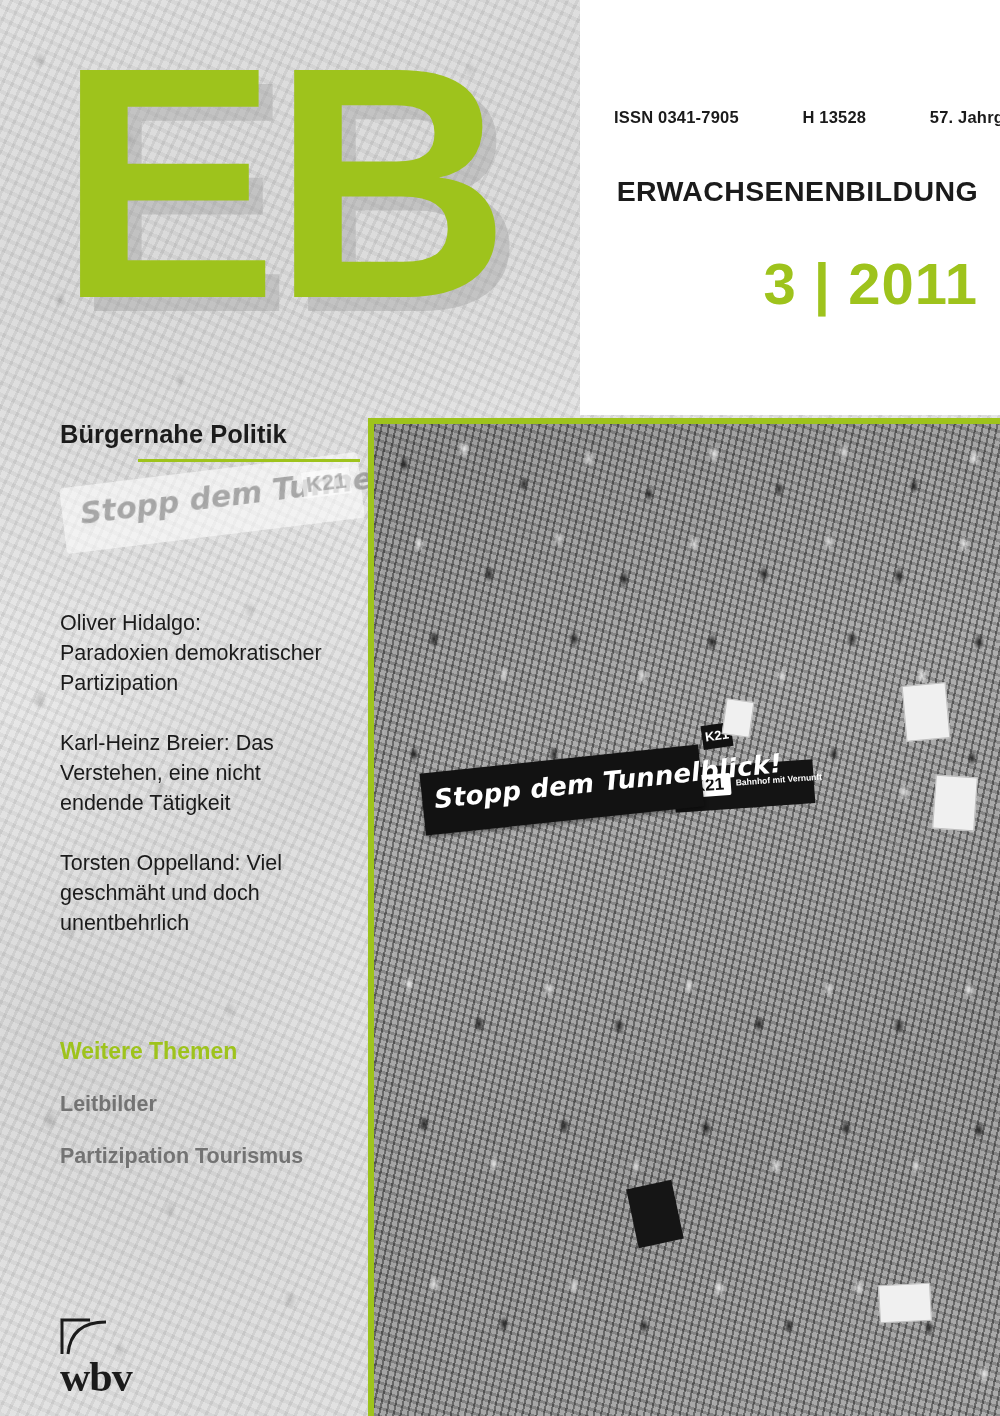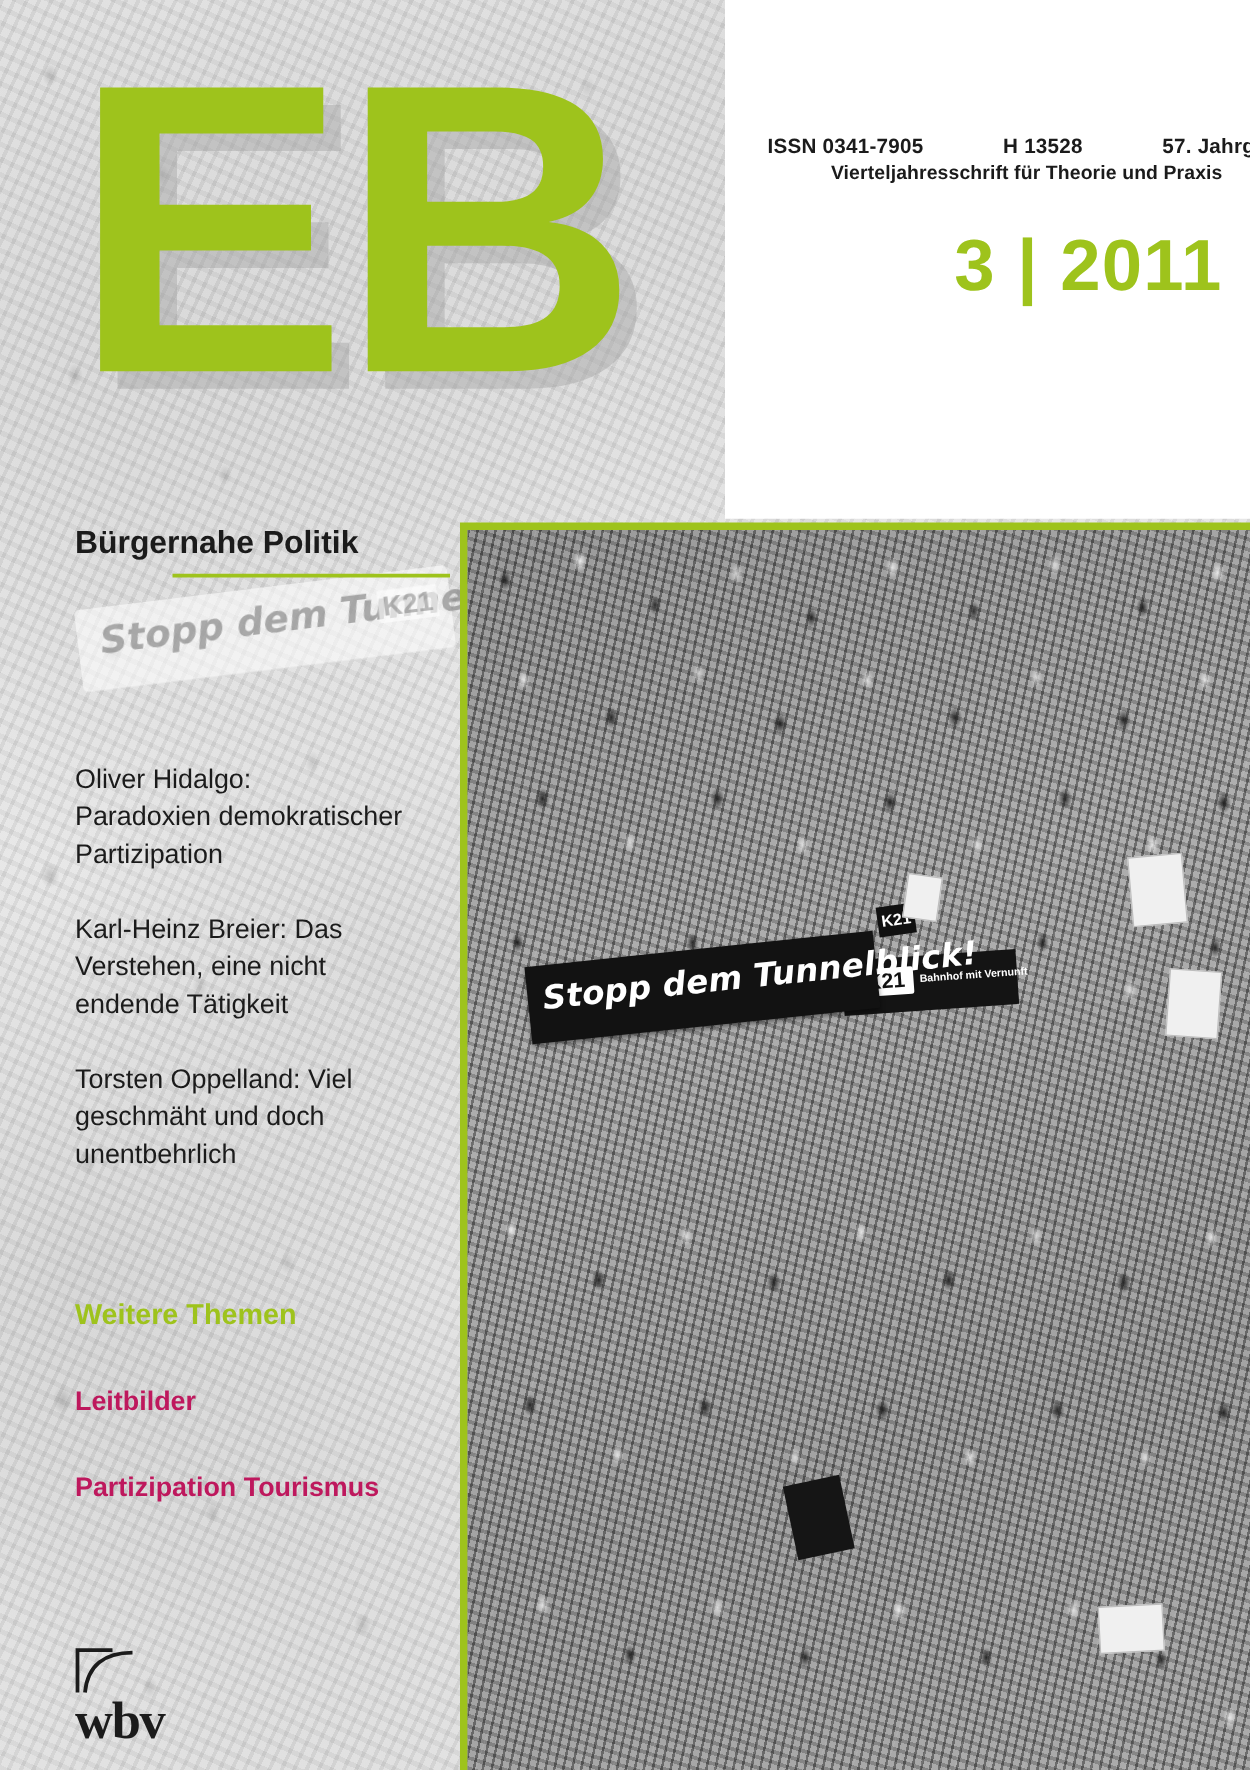--- a/index.html
+++ b/index.html
@@ -125,21 +125,21 @@
   }
   .journal-sub {
     margin-top: 3px;
     font-size: 15.5px;
     font-weight: bold;
     color: #1b1b1b;
     letter-spacing: 0.1px;
     white-space: nowrap;
   }
   .issue-line {
-    margin-top: 36px;
+    margin-top: 48px;
     font-size: 58px;
     font-weight: bold;
     color: #9ec31c;
     letter-spacing: 1px;
     line-height: 1;
     white-space: nowrap;
   }
 
   
   .eb-logo {
@@ -184,24 +184,24 @@
     color: #1b1b1b;
     margin-bottom: 30px;
   }
   .further-heading {
     margin-top: 100px;
     font-size: 23px;
     font-weight: bold;
     color: #9ec31c;
   }
   .further-item {
-    margin-top: 44px;
+    margin-top: 27px;
     font-size: 21.5px;
     font-weight: bold;
-    color: #be185d;
+    color: #737373;
   }
 
   
   .photo-frame {
     position: absolute;
     left: 368px; top: 418px;
     width: 632px; height: 998px;
     background: #9ec31c;
     padding: 6px 0 0 6px;
     box-sizing: border-box;
@@ -412,21 +412,21 @@
   <div class="eb-logo">EB</div>
 
   <div class="masthead-right">
     <div class="issn-row">
       <span>ISSN 0341-7905</span>
       <span class="gap1"></span>
       <span>H 13528</span>
       <span class="gap2"></span>
       <span>57. Jahrgang</span>
     </div>
-    <div class="journal-sub">Vierteljahresschrift für Theorie und Praxis</div>
+    <div class="journal-title">ERWACHSENENBILDUNG</div>
     <div class="issue-line">3 | 2011</div>
   </div>
 
   <div class="left-col">
     <div class="topic-title">Bürgernahe Politik</div>
     <div class="topic-rule"></div>
 
     <div class="articles">
       <div class="article" style="white-space: pre-line;">Oliver Hidalgo:
 Paradoxien demokratischer

